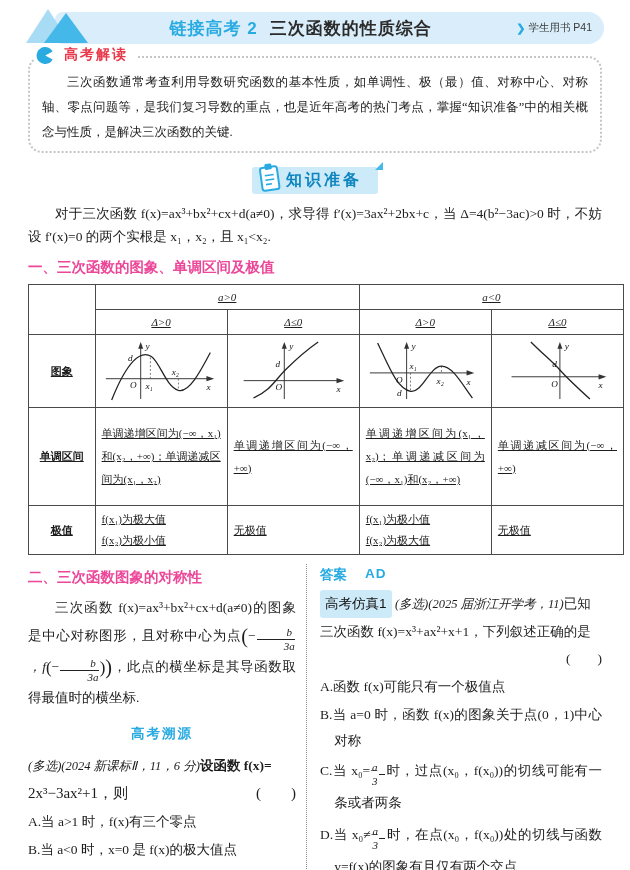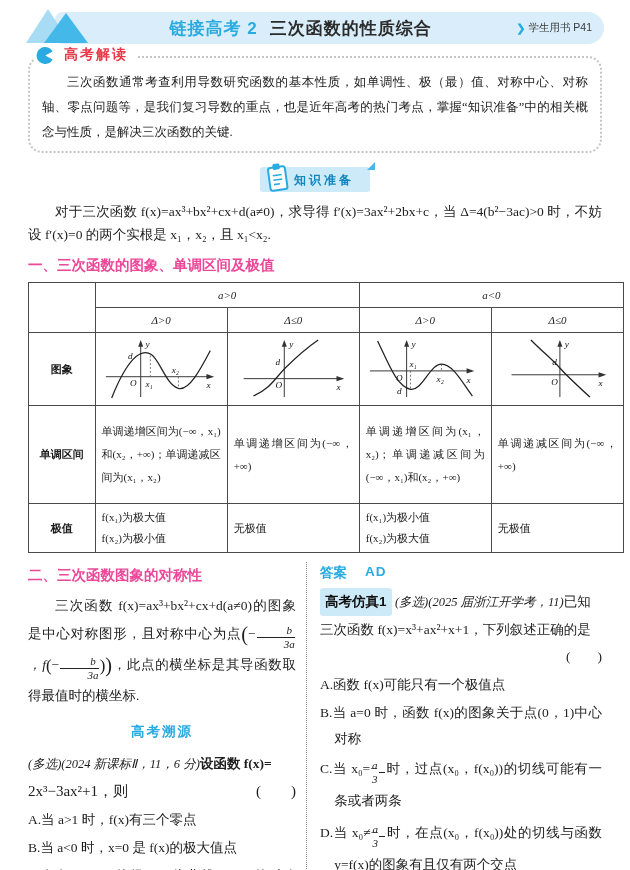--- a/index.html
+++ b/index.html
@@ -30,31 +30,31 @@
                  display:flex; align-items:center; gap:4px; }
   .intro-label .txt { color:#e8384a; font-family:"Liberation Sans", sans-serif;
                       font-weight:bold; font-size:14px; letter-spacing:2px;margin-left:7px; }
   .intro-text { font-size:12.5px; line-height:25px; text-indent:2em; text-align:justify; color:#222; }
 
   
   .kn-wrap { display:flex; justify-content:center; margin:14px 0 8px; }
   .kn-badge { position:relative; background:#cdeaf8; border-radius:3px;
               padding:3px 16px 3px 34px; }
   .kn-badge .lbl { font-family:"Liberation Sans", sans-serif; font-weight:bold;
-                   font-size:12px; color:#0f86c0; letter-spacing:3px; }
+                   font-size:16px; color:#0f86c0; letter-spacing:3px; }
   .kn-clip { position:absolute; left:6px; top:-5px; width:24px; height:30px; transform:rotate(-8deg); }
   .kn-fold { position:absolute; right:-7px; top:-7px; width:12px; height:12px; }
 
   .intro-para { font-size:13.5px; line-height:23px; text-indent:2em; text-align:justify; margin-top:4px; }
 
   .h-sec { font-family:"Liberation Sans", sans-serif; font-weight:bold; font-size:14.5px;
            color:#ec4899; margin:10px 0 7px; }
 
   
-  table.props { width:596px; border-collapse:collapse; table-layout:fixed; }
+  table.props { width:596px; border-collapse:collapse; table-layout:fixed;text-decoration:underline; }
   table.props td { border:1px solid #4a4a4a; font-size:11px; vertical-align:middle; padding:3px 6px; }
   td.rowlab { text-align:center; font-family:"Liberation Sans", sans-serif; font-weight:bold; font-size:12px; padding:2px; }
   td.hd { text-align:center; font-size:12.5px; height:25px; font-family:"Liberation Serif", serif; }
   td.hd .it { font-style:italic; }
   td.graph-cell { text-align:center; padding:2px 0; height:68px; }
   td.mono-cell { line-height:23px; text-align:justify; height:98px; }
   td.ext-cell { line-height:21px; height:48px; }
 
   svg.graph { display:inline-block; }
   svg.graph .axis { stroke:#333; stroke-width:1; }
@@ -87,21 +87,21 @@
   .paren { white-space:pre; }
   .paren-line { text-align:right; font-size:13.5px; line-height:27px; }
   .opt { font-size:13.5px; line-height:26px; padding-left:1.05em; text-indent:-1.05em; text-align:justify; margin-top:2px; }
   .opt-frac { line-height:30px; }
 
   .ansrow { display:flex; gap:18px; font-family:"Liberation Sans", sans-serif;
             font-weight:bold; font-size:13.5px; color:#29abe2; margin:2px 0 6px; }
   .ansrow .ans { letter-spacing:1px; }
 
   .fz-badge { display:inline-block; background:#cdeaf8; border-radius:3px; padding:0 5px;
-              font-family:"Liberation Sans", sans-serif; font-weight:bold; font-size:13.5px; color:#111; }
+              font-family:"Liberation Sans", sans-serif; font-weight:normal; font-size:13.5px; color:#111; }
   .p2-head { font-size:13.5px; line-height:28px; text-align:justify; }
 </style>
 </head>
 <body>
 
 <div class="page">
 
   <svg class="logo" viewBox="0 0 68 40">
     <polygon points="2,38 24,4 46,38" fill="#a8dcf5"></polygon>
     <polygon points="20,38 42,8 64,38" fill="#45b8ea"></polygon>

